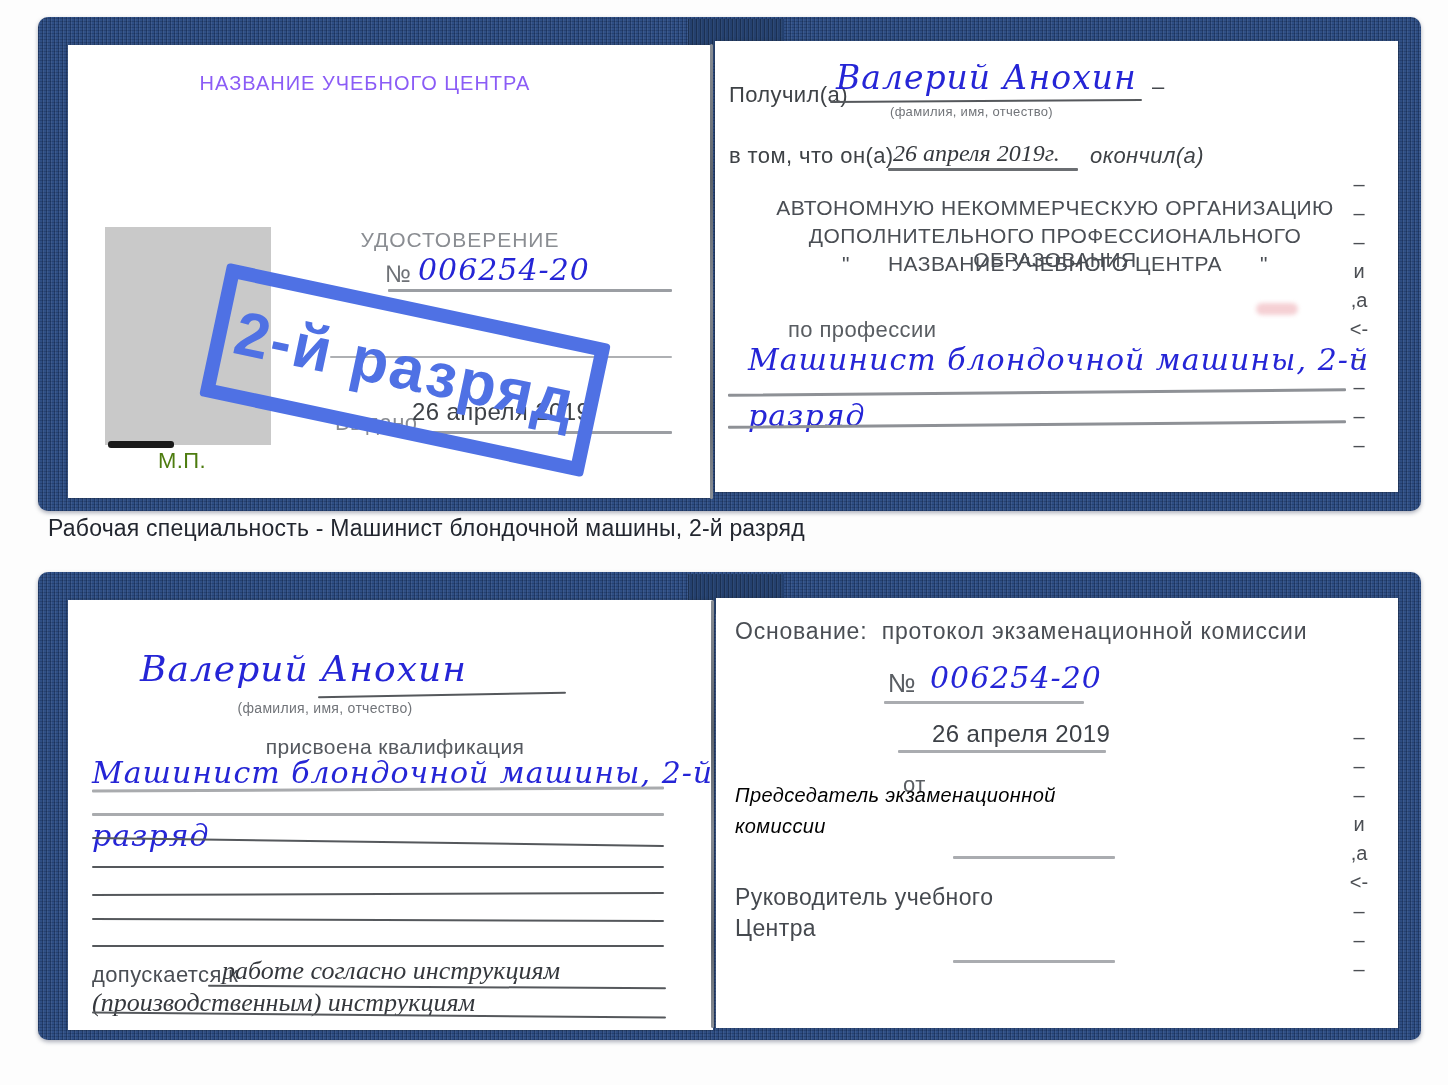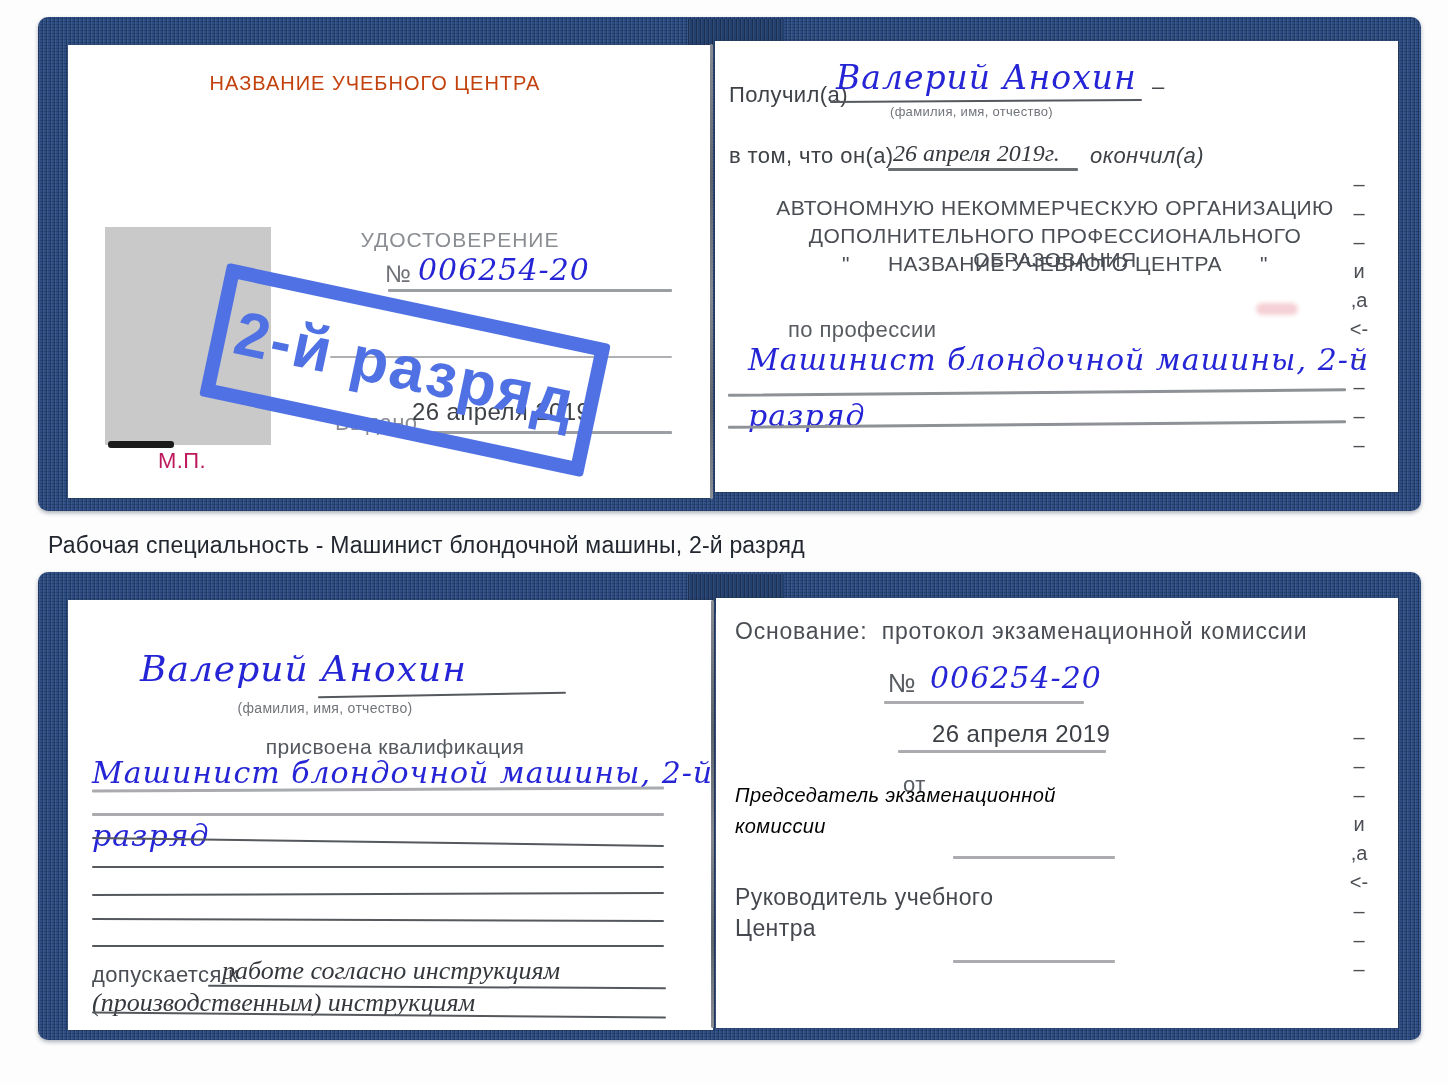--- a/index.html
+++ b/index.html
@@ -74,38 +74,38 @@
 
 <div id="screen">
 
   <div class="cover" style="left:38px;top:17px;width:1383px;height:494px;"></div>
   <div class="tab" style="left:688px;top:19px;width:96px;height:42px;"></div>
 
   <div class="page" style="left:68px;top:45px;width:643px;height:453px;"></div>
   <div class="crease" style="left:710px;top:44px;height:455px;"></div>
   <div class="page" style="left:715px;top:41px;width:683px;height:451px;"></div>
 
-  <div class="abs print center" style="left:95px;top:72px;width:560px;font-size:20px;color:#c2410c;letter-spacing:1px;">НАЗВАНИЕ УЧЕБНОГО ЦЕНТРА</div>
+  <div class="abs print center" style="left:85px;top:72px;width:560px;font-size:20px;color:#8b5cf6;letter-spacing:1px;">НАЗВАНИЕ УЧЕБНОГО ЦЕНТРА</div>
 
   <div class="photo"></div>
   <div class="abs" style="left:108px;top:441px;width:66px;height:7px;background:#1b1b1b;border-radius:3px;"></div>
 
   <div class="abs print center" style="left:330px;top:228px;width:260px;font-size:21px;color:#8a8d92;letter-spacing:1px;">УДОСТОВЕРЕНИЕ</div>
 
   <div class="abs print" style="left:385px;top:260px;font-size:24px;color:#6f7277;">№</div>
   <div class="abs hw" style="left:418px;top:252px;font-size:30px;">006254-20</div>
   <div class="rule" style="left:388px;top:289px;width:284px;"></div>
 
   <div class="rule" style="left:330px;top:356px;width:342px;height:2px;background:#aeb0b3;"></div>
 
   <div class="abs print" style="left:335px;top:410px;font-size:22px;color:#8a8d92;">Выдано</div>
   <div class="abs print" style="left:412px;top:398px;font-size:24px;color:#3e4247;">26 апреля 2019</div>
   <div class="rule" style="left:398px;top:431px;width:274px;"></div>
 
-  <div class="abs print" style="left:158px;top:448px;font-size:22px;color:#be185d;">М.П.</div>
+  <div class="abs print" style="left:158px;top:448px;font-size:22px;color:#4d7c0f;">М.П.</div>
 
   <div class="stamp">
     <div class="stamp-box">
       <span class="stamp-text">2-й разряд</span>
     </div>
   </div>
 
   <div class="abs print" style="left:729px;top:72px;margin-top:10px;">Получил(а)</div>
   <div class="abs hw" style="left:836px;top:58px;font-size:33px;">Валерий Анохин</div>
   <div class="rule-dark" style="left:830px;top:100px;width:312px;transform:rotate(-0.4deg);"></div>
@@ -133,21 +133,21 @@
 –
 –
 и
 ,а
 &lt;-
 –
 –
 –
 –</div>
 
-  <div class="abs" style="left:48px;top:532px;font-size:23px;color:#22262f;letter-spacing:.2px;">Рабочая специальность - Машинист блондочной машины, 2-й разряд</div>
+  <div class="abs" style="left:48px;top:515px;font-size:23px;color:#22262f;letter-spacing:.2px;">Рабочая специальность - Машинист блондочной машины, 2-й разряд</div>
 
   <div class="cover" style="left:38px;top:572px;width:1383px;height:468px;"></div>
   <div class="tab" style="left:688px;top:574px;width:96px;height:40px;"></div>
 
   <div class="page" style="left:68px;top:600px;width:645px;height:430px;"></div>
   <div class="crease" style="left:711px;top:600px;height:428px;"></div>
   <div class="page" style="left:716px;top:598px;width:682px;height:430px;"></div>
 
 
   <div class="abs hw" style="left:140px;top:648px;font-size:36px;">Валерий Анохин</div>

